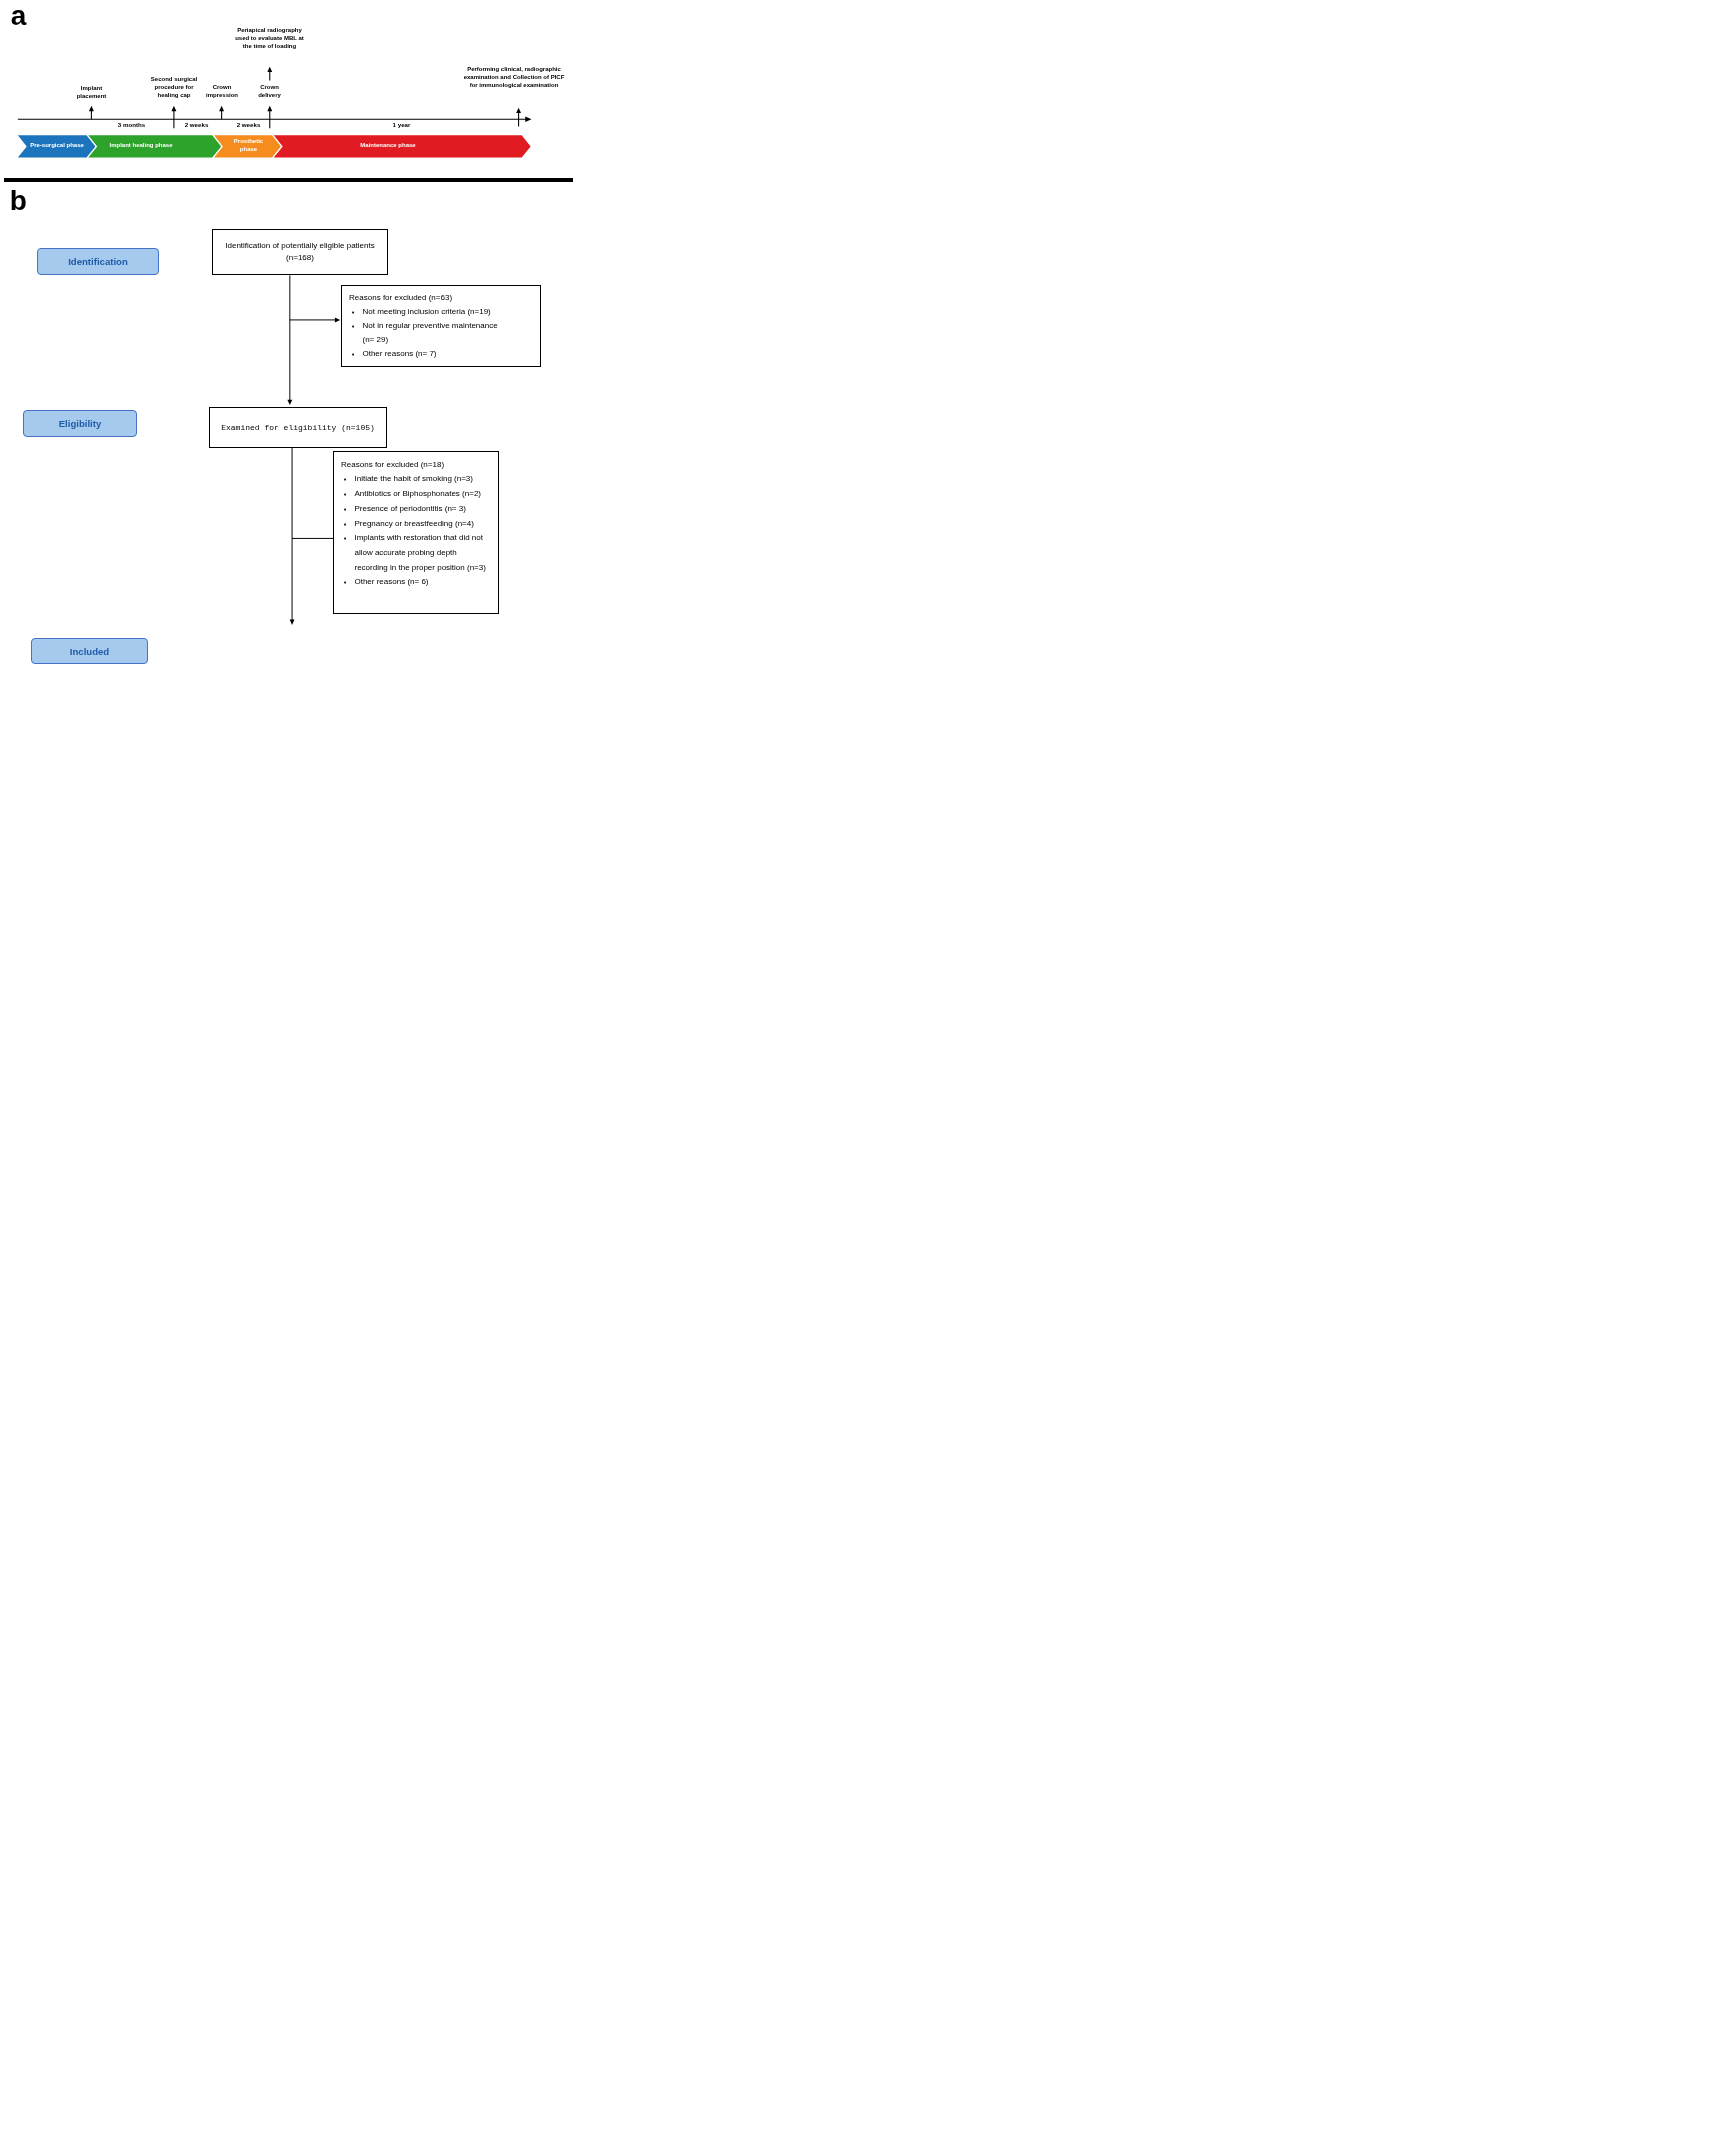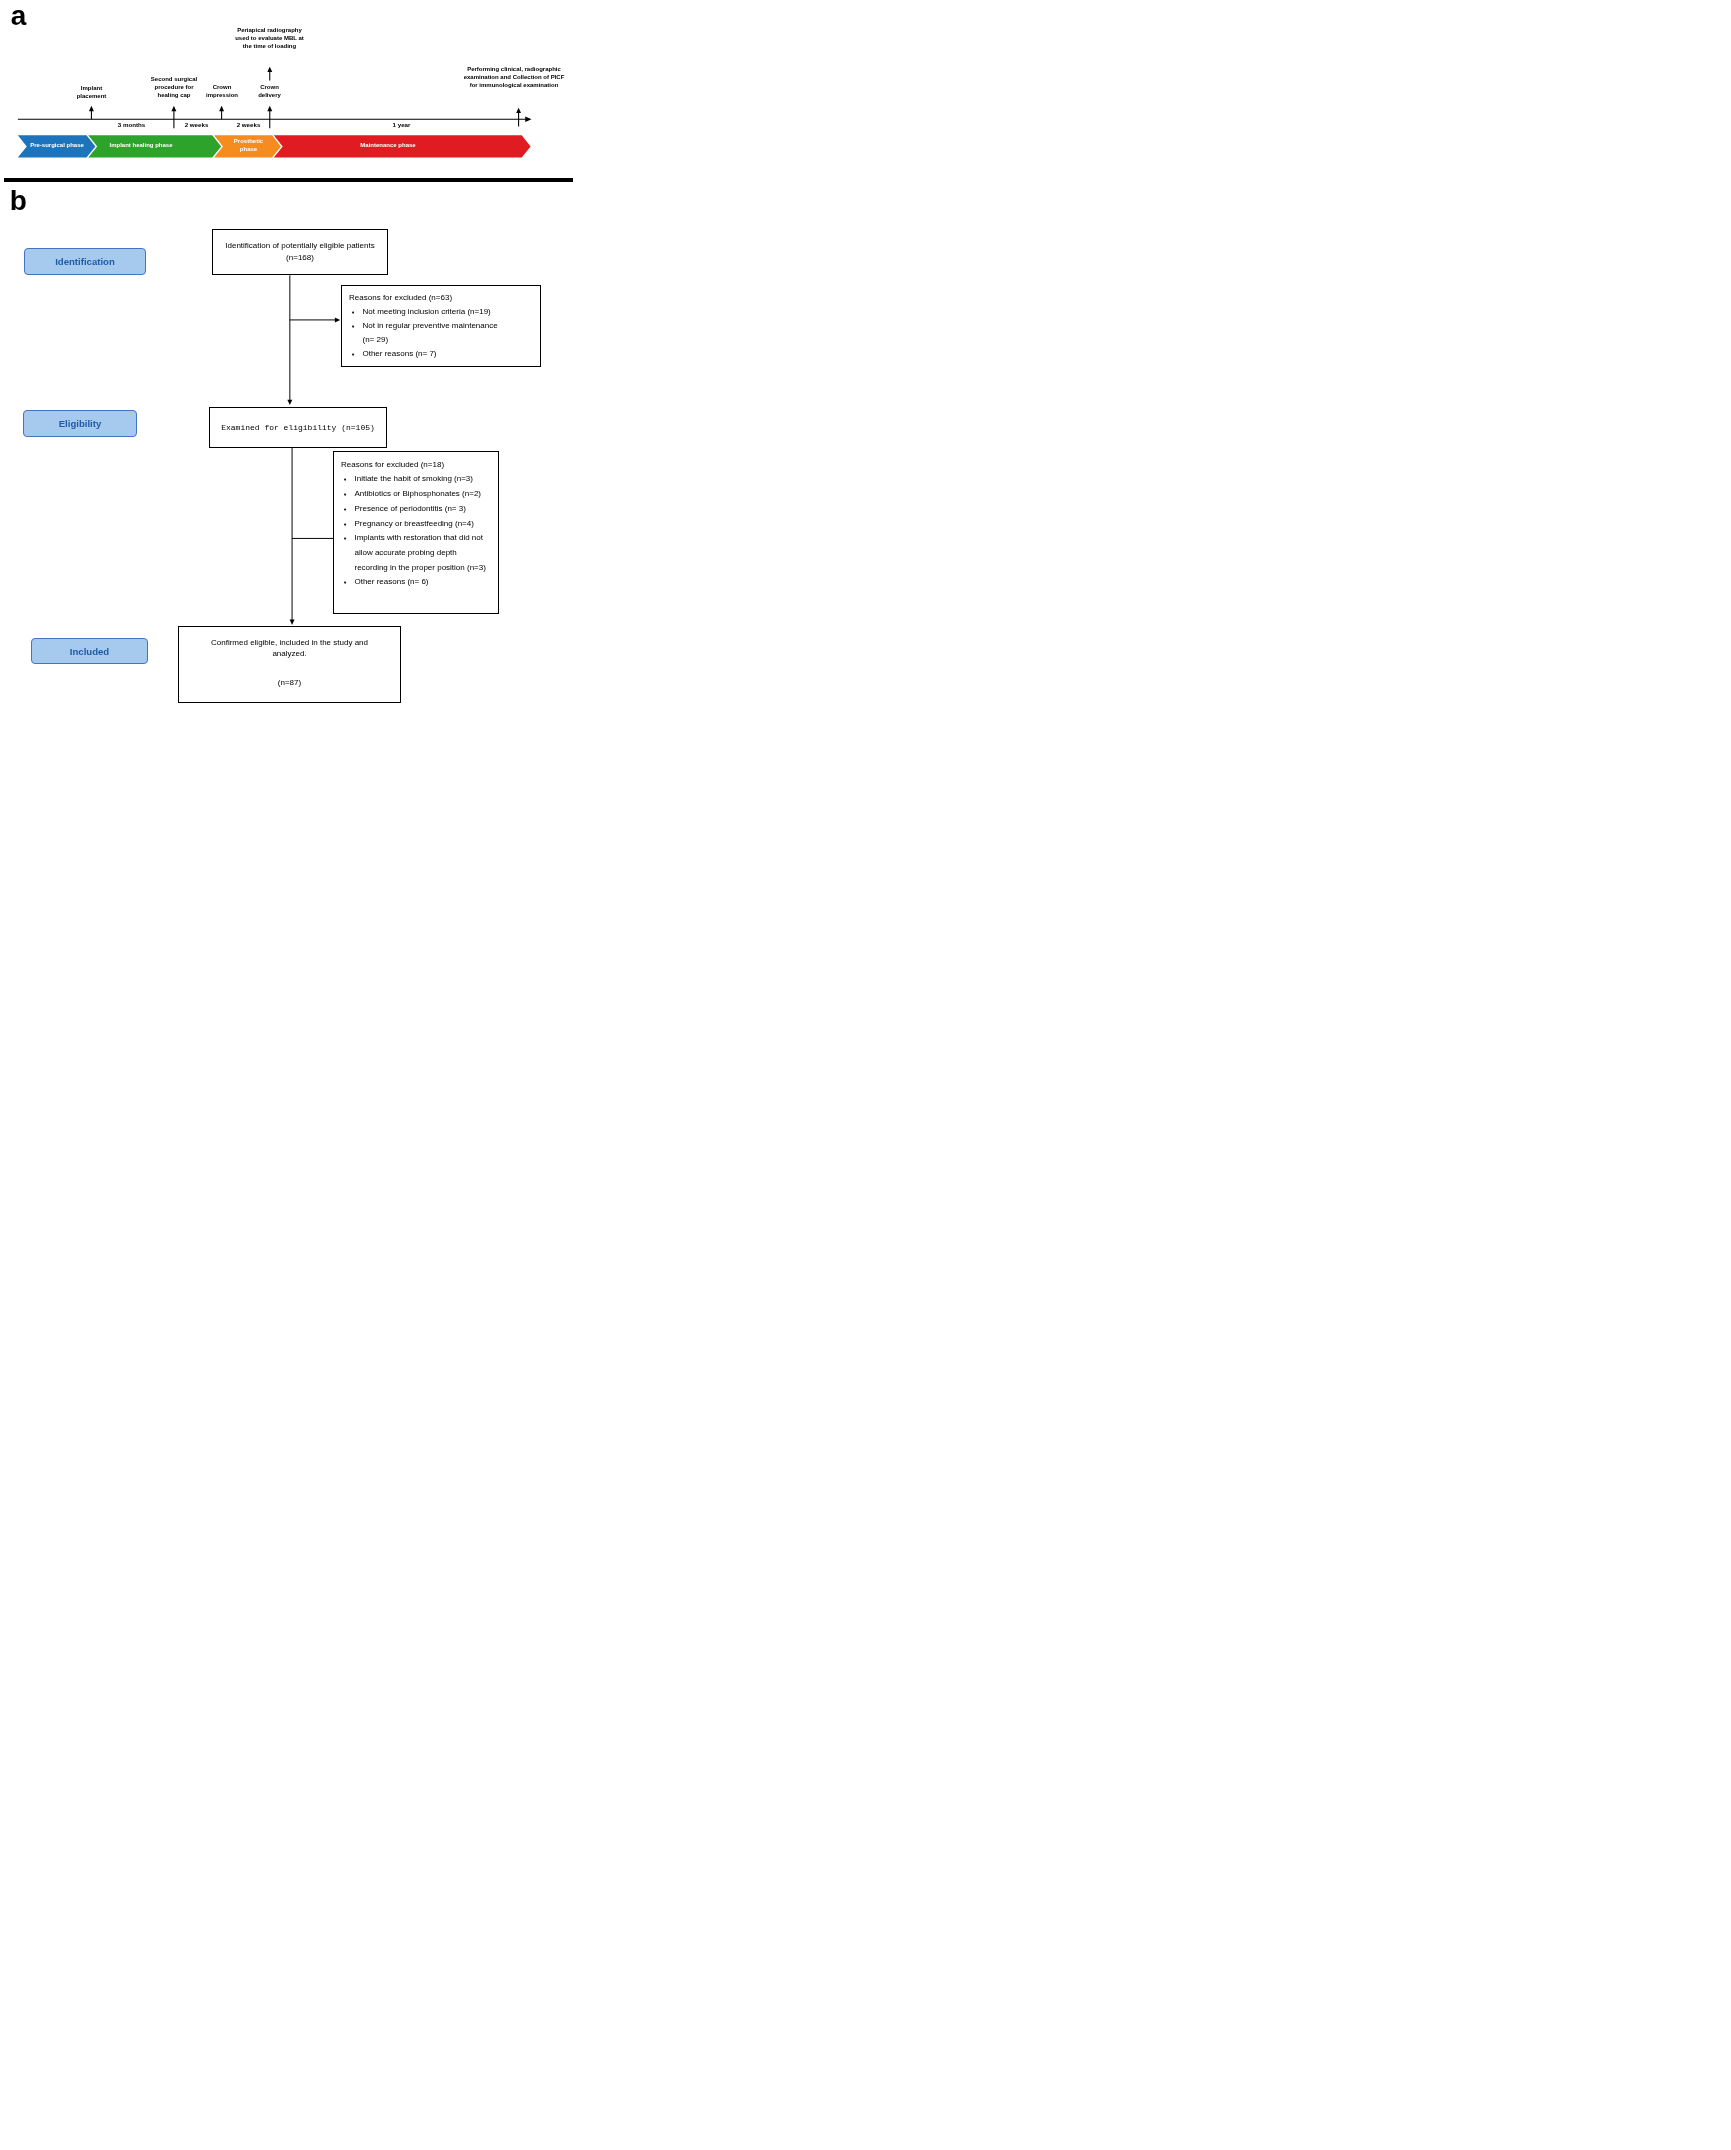--- a/index.html
+++ b/index.html
@@ -129,44 +129,40 @@
 
   <div class="phase-label" style="left:28px; width:58px;">Pre-surgical phase</div>
   <div class="phase-label" style="left:94px; width:94px;">Implant healing phase</div>
   <div class="phase-label" style="left:225px; width:47px;">Prosthetic phase</div>
   <div class="phase-label" style="left:312px; width:152px;">Maintenance phase</div>
 
   <div class="divider"></div>
 
   <div class="panel-letter" style="left:9.8px; top:187px;">b</div>
 
-  <div class="stage" style="left:24px; top:248px; width:120px; height:25px;">
+  <div class="stage" style="left:37px; top:248px; width:120px; height:25px;">
     <span>Identification</span>
   </div>
 
   <div class="stage" style="left:23px; top:410px; width:112px; height:25.4px;">
     <span>Eligibility</span>
   </div>
 
   <div class="stage" style="left:31px; top:638px; width:115px; height:24px;">
     <span>Included</span>
   </div>
 
   <div class="fbox centered" style="left:212px; top:229px; width:176px; height:46px;">
     <span>Identification of potentially eligible patients (n=168)</span>
   </div>
 
   <div class="fbox centered" style="left:209px; top:407px; width:178px; height:41px;font-family:Liberation Mono, monospace;">
     <span>Examined for eligibility (n=105)</span>
   </div>
 
-  <div class="fbox col" style="left:178px; top:626px; width:223px; height:77px;">
-    <span class="node-included-text">Confirmed eligible, included in the study and analyzed.</span>
-    <span class="node-included-n">(n=87)</span>
-  </div>
 
   <div class="rbox rbox-1" style="left:341px; top:285px; width:200px; height:82px;">
     <div class="rtitle">Reasons for excluded (n=63)</div>
     <div class="bullet">
       <span class="glyph">♦</span>
       <span class="btxt">Not meeting inclusion criteria (n=19)</span>
     </div>
     <div class="bullet">
       <span class="glyph">♦</span>
       <span class="btxt">Not in regular preventive maintenance (n= 29)</span>

